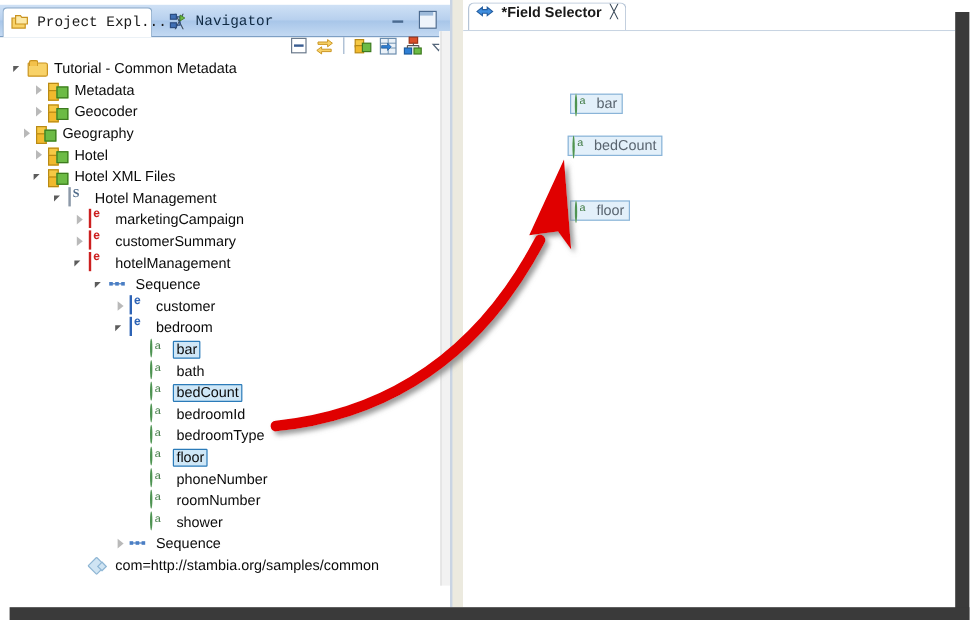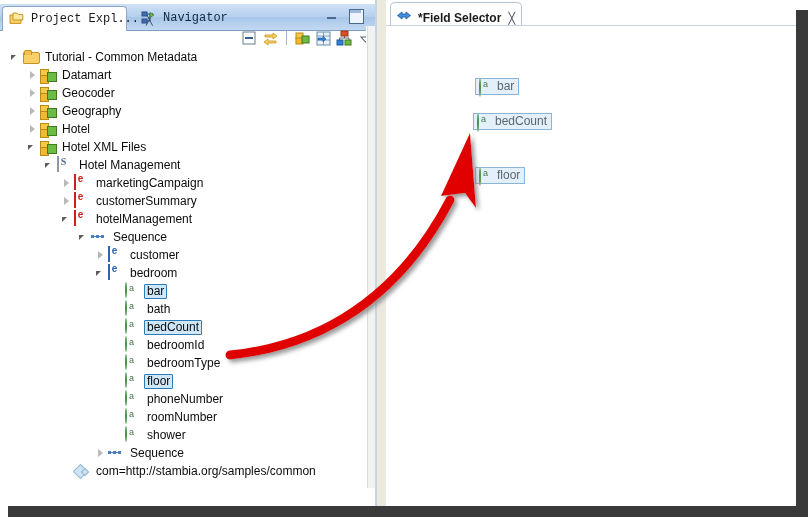--- a/index.html
+++ b/index.html
@@ -95,21 +95,21 @@
   .tree-scroll{position:absolute;left:366px;top:26px;width:9px;height:462px;background:#ffffff;}
   .tree-scroll i{position:absolute;left:1px;top:0;width:7px;height:462px;background:#f2f2f2;border-left:1px solid #dcdcdc;}
 
   
   .sash{position:absolute;left:375px;top:0;width:11px;height:506px;background:#eceadf;}
   .sash i{position:absolute;left:0;top:0;width:2px;height:506px;background:#c9d4e3;}
 
   
   .right-view{position:absolute;left:386px;top:0;width:410px;height:506px;background:#ffffff;}
   .edit-tabbar{position:absolute;left:0;top:0;width:410px;height:26px;background:#ffffff;}
-  .edit-tab{position:absolute;left:4px;top:2px;height:23px;display:flex;align-items:flex-end;gap:4px;
+  .edit-tab{position:absolute;left:4px;top:2px;height:23px;display:flex;align-items:flex-start;gap:4px;
     padding:0 7px 0 5px;background:#ffffff;border:1px solid #b5c4d6;border-bottom:none;
     border-radius:5px 5px 0 0;box-sizing:border-box;}
   .edit-tab-label{font-size:12px;color:#1a1a1a;font-weight:bold;}
   .edit-tabbar-line{position:absolute;left:0;top:25px;width:410px;height:1px;background:#c8d4e2;}
   .canvas{position:absolute;left:0;top:26px;width:410px;height:480px;background:#ffffff;}
 
   .field-box{position:absolute;display:flex;align-items:center;gap:5px;height:17px;
     background:#e3f0fa;border:1px solid #8ab4d8;padding:0 4px 0 3px;box-sizing:border-box;}
   .field-box .fl{font-size:12px;color:#5a6570;line-height:15px;}
 
@@ -208,32 +208,32 @@
             <span class="ico ico-folder"></span>
             <span class="lbl">Tutorial - Common Metadata</span>
           </div>
           <div class="row" style="padding-left: 27px;">
             <span class="twisty closed"></span>
             <span class="ico ico-meta">
               <i class="b1"></i>
               <i class="b2"></i>
               <i class="b3"></i>
             </span>
-            <span class="lbl">Datamart</span>
+            <span class="lbl">Metadata</span>
           </div>
           <div class="row" style="padding-left: 27px;">
             <span class="twisty closed"></span>
             <span class="ico ico-meta">
               <i class="b1"></i>
               <i class="b2"></i>
               <i class="b3"></i>
             </span>
             <span class="lbl">Geocoder</span>
           </div>
-          <div class="row" style="padding-left: 27px; text-align: center;">
+          <div class="row" style="padding-left: 17px; text-align: center;">
             <span class="twisty closed"></span>
             <span class="ico ico-meta">
               <i class="b1"></i>
               <i class="b2"></i>
               <i class="b3"></i>
             </span>
             <span class="lbl">Geography</span>
           </div>
           <div class="row" style="padding-left: 27px;">
             <span class="twisty closed"></span>

